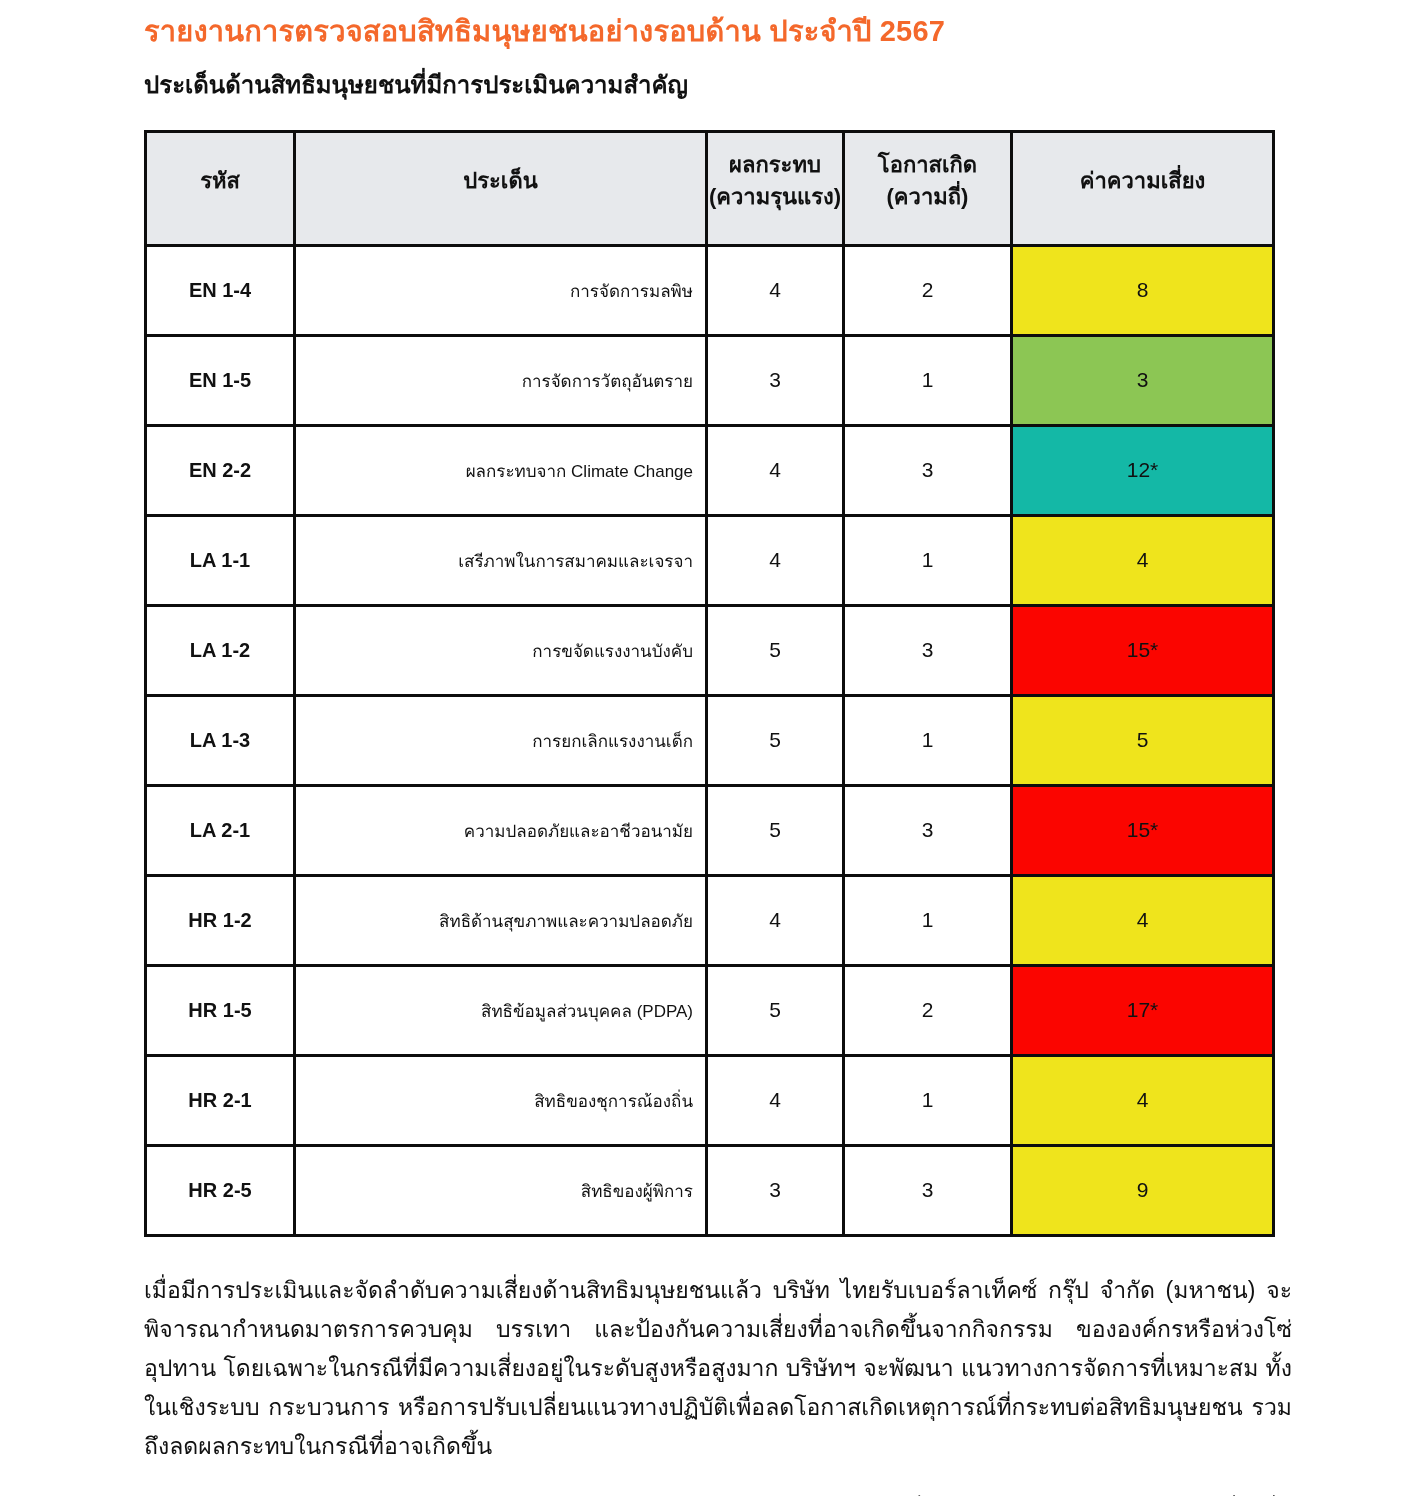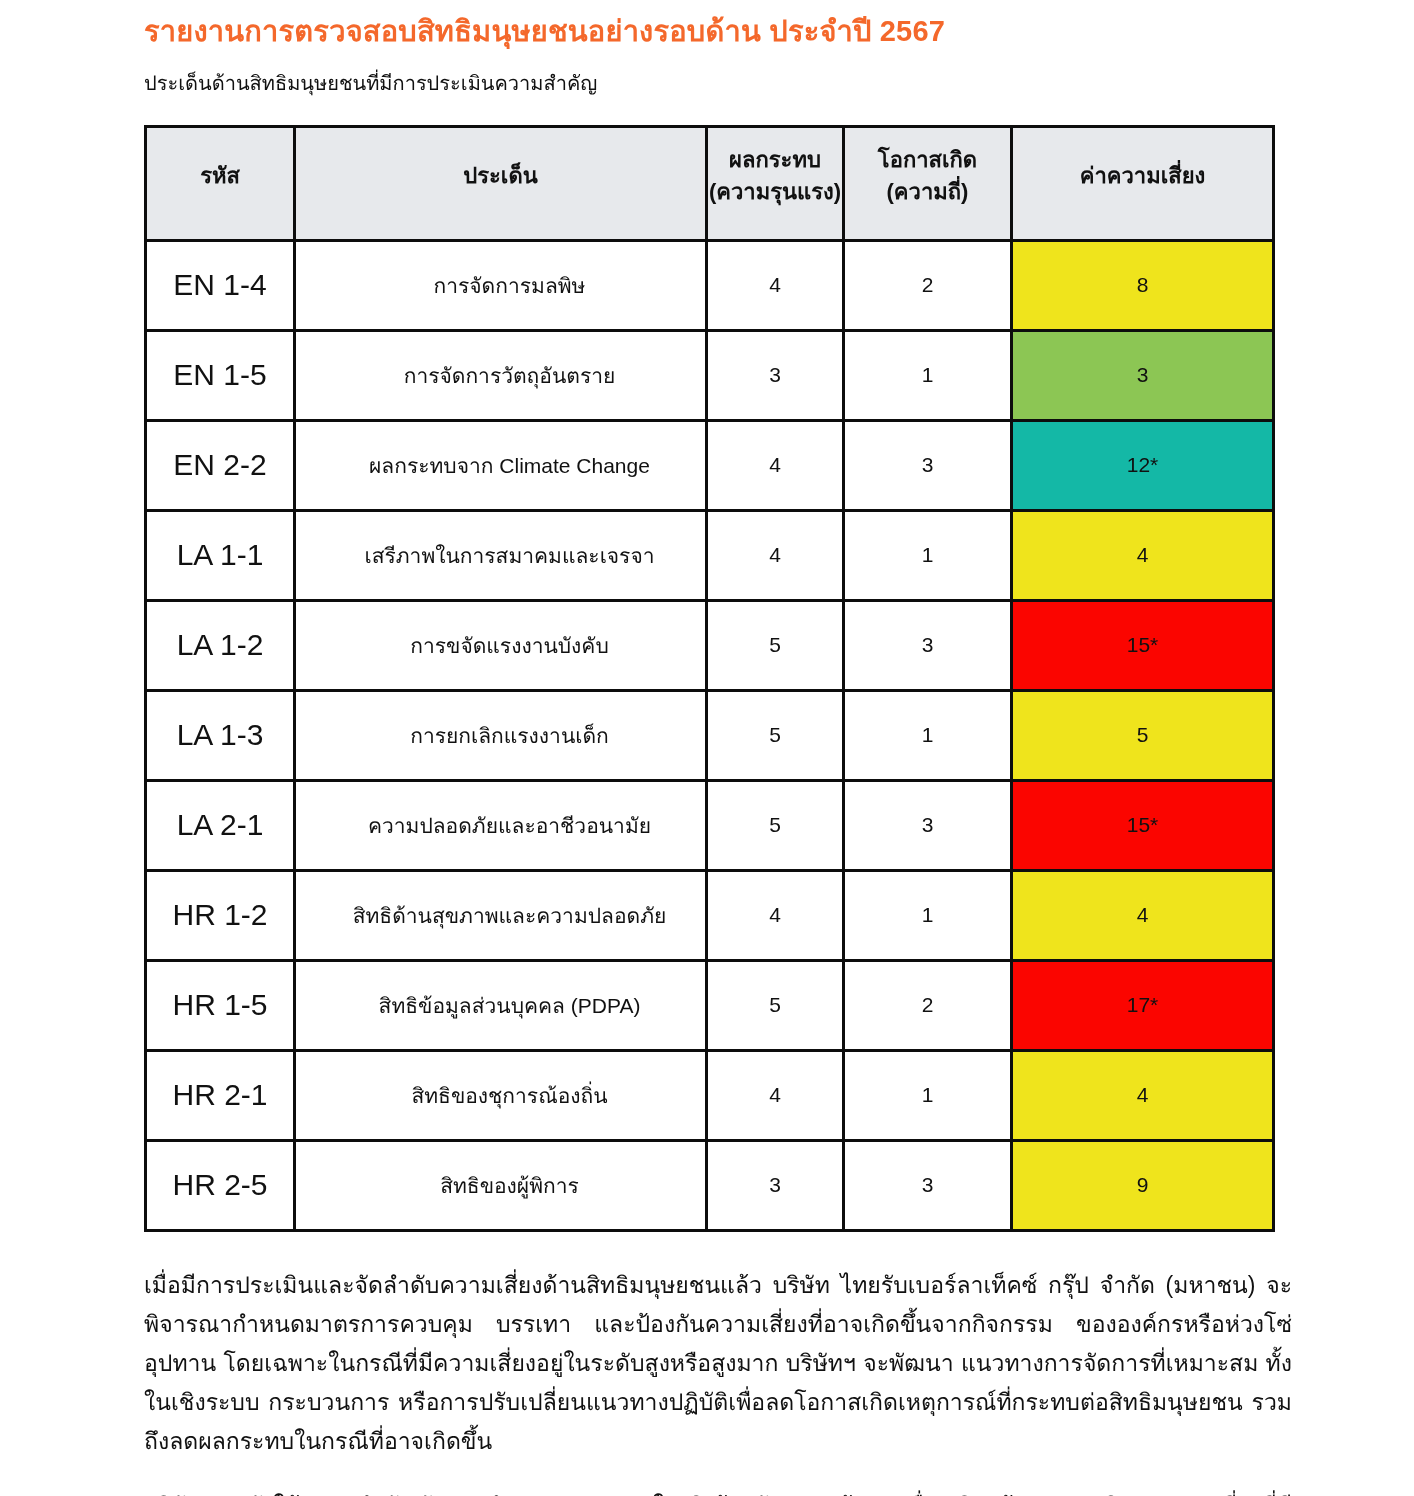--- a/index.html
+++ b/index.html
@@ -16,22 +16,22 @@
     overflow: hidden;
   }
   .doc-title {
     font-size: 29px;
     font-weight: 800;
     letter-spacing: 0.2px;
     margin: 0 0 0 0;
     line-height: 1.2;
   }
   .doc-subtitle {
-    font-size: 20px;
-    font-weight: 400;
+    font-size: 24px;
+    font-weight: 700;
     margin-top: 22px;
     line-height: 1.2;
   }
   table.risk-table {
     margin-top: 30px;
     border-collapse: collapse;
     table-layout: fixed;
     width: 1128px;
   }
   .risk-table th, .risk-table td {
@@ -44,26 +44,26 @@
     background: #E7E9EC;
     height: 114px;
     font-size: 22px;
     font-weight: 700;
     white-space: pre-line;
     line-height: 1.45;
     vertical-align: middle;
     padding-bottom: 14px;
   }
   .risk-table tbody tr { height: 90px; }
-  td.cell-code { font-weight: 400; font-size: 30px; }
+  td.cell-code { font-weight: 700; font-size: 20px; }
   td.cell-issue {
-    text-align: center;
+    text-align: right;
     padding-left: 30px;
     padding-right: 12px;
-    font-size: 21px;
+    font-size: 17px;
     font-weight: 400;
   }
   td.cell-num { font-size: 21px; font-weight: 400; }
   td.cell-risk { font-size: 21px; font-weight: 400; }
   .body-text {
     width: 1148px;
     font-size: 23px;
     line-height: 39px;
     text-align: justify;
     margin: 0;

